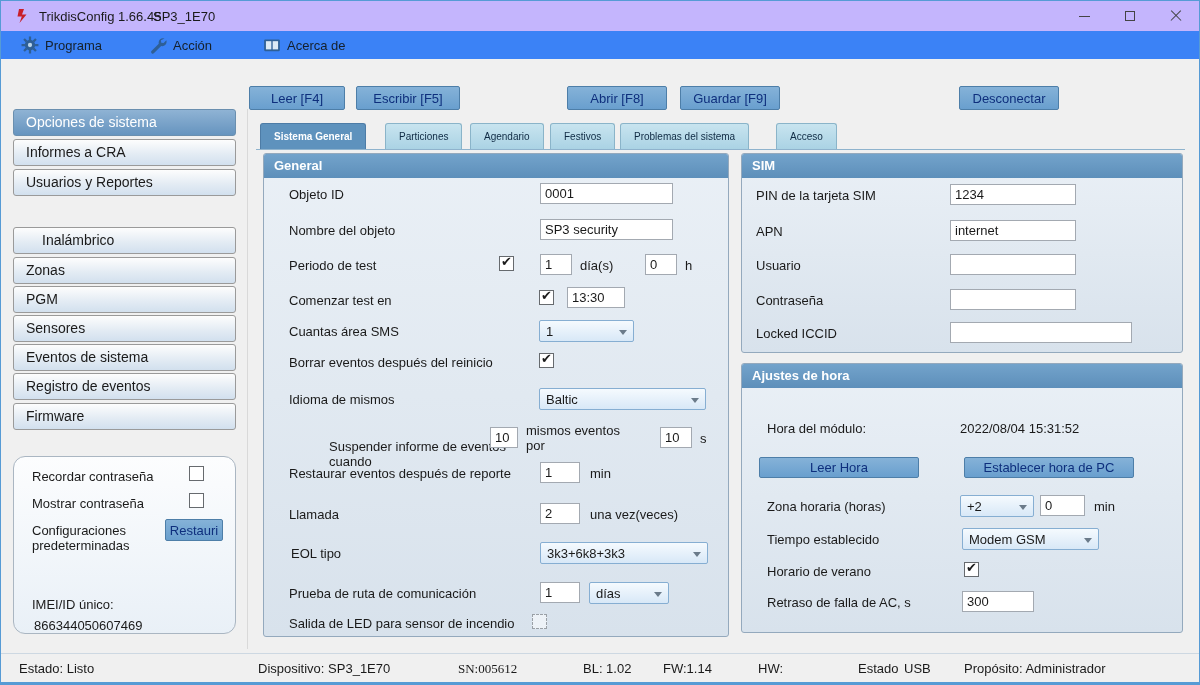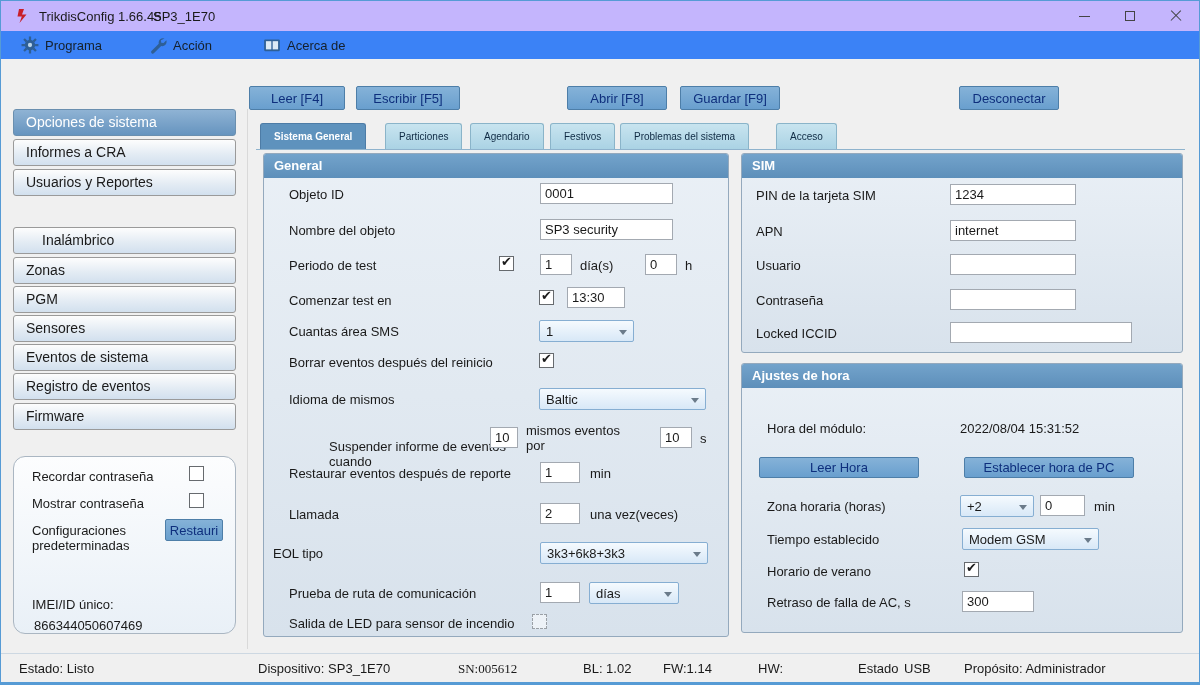--- a/index.html
+++ b/index.html
@@ -193,29 +193,29 @@
     <span class="lbl" style="left:436px;top:277px;">s</span>
 
     <span class="lbl" style="left:25px;top:312px;">Restaurar eventos después de reporte</span>
     <input class="inp" style="left: 276px; top: 308px; width: 40px;" value="1">
     <span class="lbl" style="left:326px;top:312px;">min</span>
 
     <span class="lbl" style="left:25px;top:353px;">Llamada</span>
     <input class="inp" style="left: 276px; top: 349px; width: 40px;" value="2">
     <span class="lbl" style="left:326px;top:353px;">una vez(veces)</span>
 
-    <span class="lbl" style="left:9px;top:392px;text-align:right;">EOL tipo</span>
+    <span class="lbl" style="left:27px;top:392px;text-align:right;">EOL tipo</span>
     <div class="combo" style="left:276px;top:388px;width:168px;">
       <span>3k3+6k8+3k3</span>
       <span class="combo-arrow"></span>
     </div>
 
     <span class="lbl" style="left:25px;top:432px;">Prueba de ruta de comunicación</span>
     <input class="inp" style="left: 276px; top: 428px; width: 40px;" value="1">
-    <div class="combo" style="left:325px;top:428px;width:90px;">
+    <div class="combo" style="left:325px;top:428px;width:80px;">
       <span>días</span>
       <span class="combo-arrow"></span>
     </div>
 
     <span class="lbl" style="left:25px;top:462px;">Salida de LED para sensor de incendio</span>
     <div class="checkbox dashed" style="left:268px;top:460px;"></div>
   </div>
 
   <div class="group" style="left:740px;top:152px;width:442px;height:200px;">
     <div class="group-header">SIM</div>

